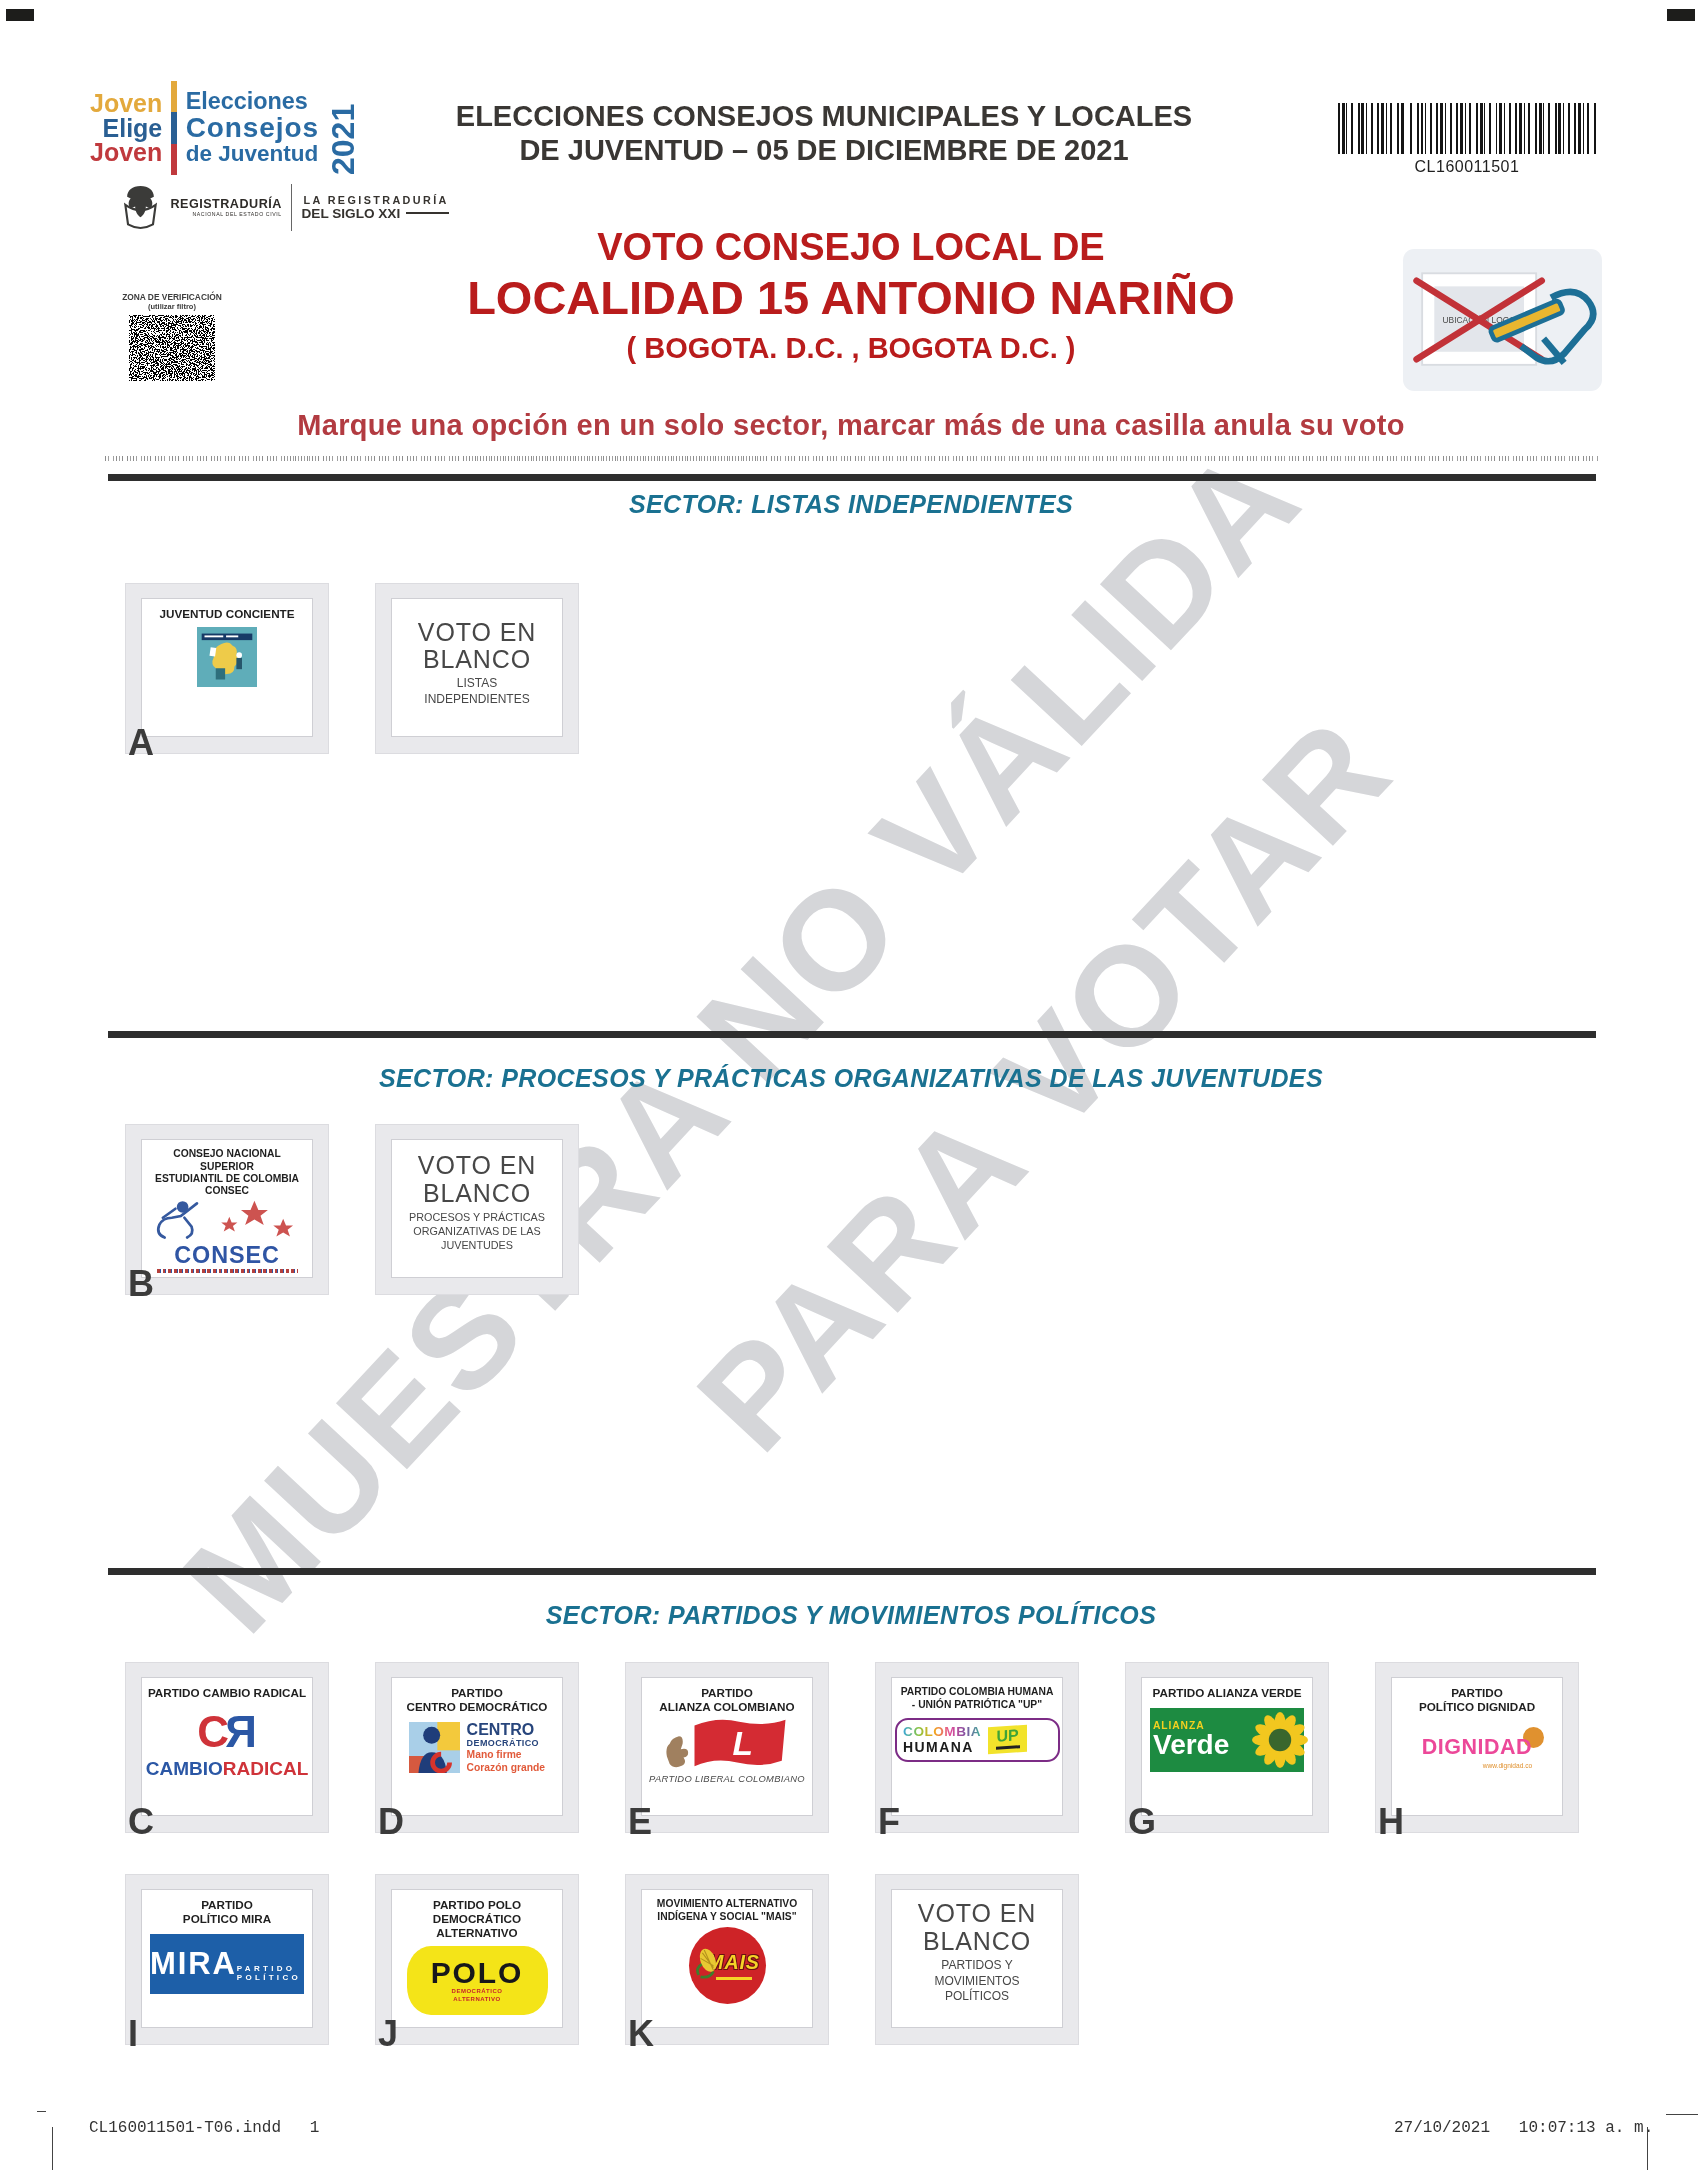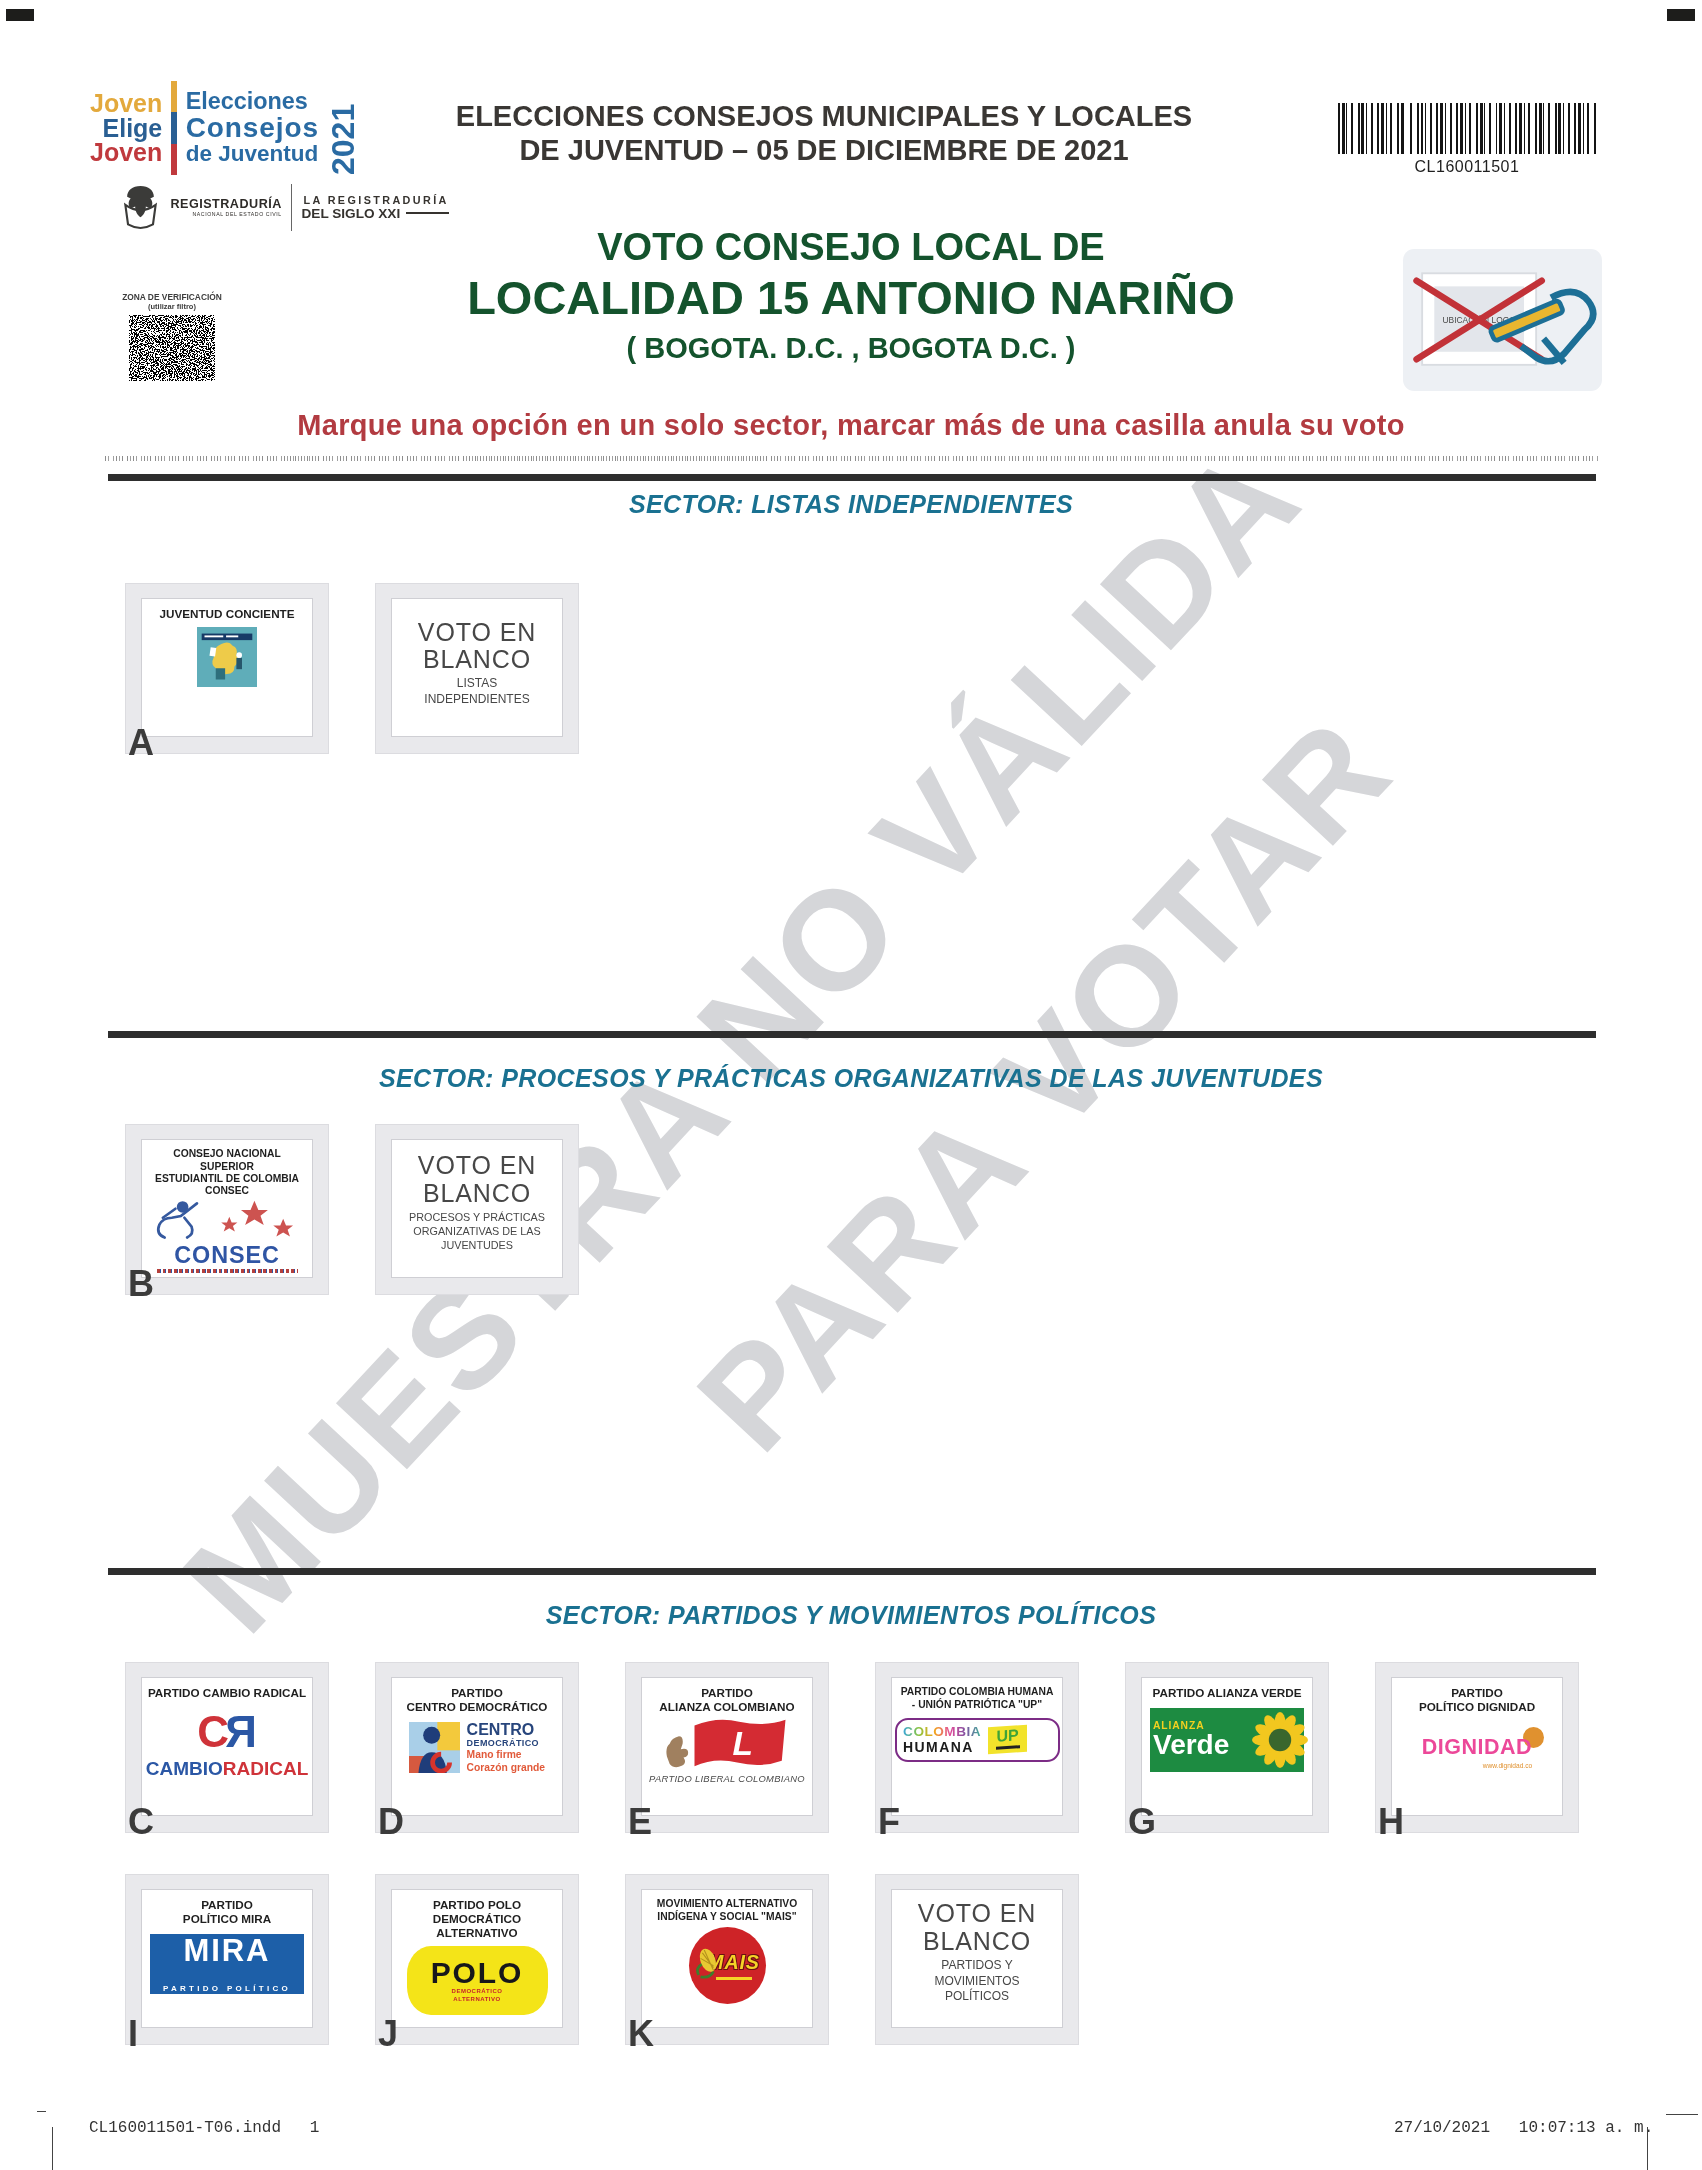--- a/index.html
+++ b/index.html
@@ -30,21 +30,21 @@
 .reg-slog2{font-size:13.6px;font-weight:800;color:#36332f;display:flex;align-items:center;gap:5.6px}
 .reg-slog2::after{content:"";display:inline-block;width:43px;height:1.9px;background:#36332f}
 
 #election-title{position:absolute;left:337px;top:99px;width:974px;text-align:center;color:#3a3734;font-weight:700;font-size:29px;line-height:1.18}
 .et-bold{font-weight:800}
 
 #barcode-wrap{position:absolute;left:1334px;top:103px;width:266px;text-align:center}
 .barcode{height:51px;margin:0 3.7px;background:repeating-linear-gradient(90deg,#141414 0 1.9px,#fff 1.9px 3.7px,#141414 3.7px 6.6px,#fff 6.6px 8.4px,#141414 8.4px 9.4px,#fff 9.4px 13px,#141414 13px 15px,#fff 15px 19.7px)}
 .barcode-label{font-size:16px;color:#1f1f1f;margin-top:3.7px;letter-spacing:0.5px}
 
-#vote-title{position:absolute;left:0;top:228px;width:1702px;text-align:center;color:#14532d;font-weight:800;line-height:1}
+#vote-title{position:absolute;left:0;top:228px;width:1702px;text-align:center;color:#b91c1c;font-weight:800;line-height:1}
 .vt1{font-size:38px}.vt2{font-size:47px;margin-top:8.4px}.vt3{font-size:29px;margin-top:13px}
 
 #verify{position:absolute;left:97px;top:292px;width:150px;text-align:center;color:#3c3c3c}
 .vz1{font-size:8.4px;font-weight:800}.vz2{font-size:7.5px;font-weight:700}
 #verify svg{margin-top:3.7px}
 
 #mark-icon{position:absolute;left:1403px;top:249px;width:199px;height:142px;background:#edf0f4;border-radius:11.2px;overflow:hidden}
 
 #instruction{position:absolute;left:0;top:409px;width:1702px;text-align:center;color:#b23b41;font-weight:800;font-size:29px;letter-spacing:0.3px}
 #microline{position:absolute;left:105px;top:456px;width:1493px;height:4.7px;background:repeating-linear-gradient(90deg,#8d8d8d 0 0.9px,transparent 0.9px 2.8px,#a0a0a0 2.8px 3.7px,transparent 3.7px 5.6px)}
@@ -85,21 +85,21 @@
 .ch-up{color:#3fa437;font-weight:800;font-size:16px;line-height:1}
 .ch-upbar{width:24px;height:2.8px;background:#222;margin-top:1.9px}
 .av-box{position:relative;margin-top:7.5px;width:154px;height:64px;background:#1d8b41;display:flex;flex-direction:column;justify-content:center;padding-left:3px}
 .av-t1{color:#f3d01f;font-weight:800;font-size:10.3px;letter-spacing:0.9px}
 .av-t2{color:#fff;font-weight:800;font-size:28px;line-height:1}
 .av-box svg{position:absolute;right:-3.7px;top:3.7px}
 .dg-wrap{position:relative;margin-top:20.6px}
 .dg-circle{position:absolute;right:-12px;top:-8.4px;width:21.5px;height:21.5px;border-radius:50%;background:#e0912f}
 .dg-text{position:relative;color:#ec4899;font-weight:800;font-size:21.5px;letter-spacing:0.5px}
 .dg-sub{color:#e0912f;font-size:6.6px;text-align:right;margin-top:1.9px}
-.mira-box{margin-top:7.5px;width:154px;height:60px;background:#1d5fa8;display:flex;flex-direction:column;align-items:center;justify-content:center}
+.mira-box{margin-top:7.5px;width:154px;height:60px;background:#1d5fa8;display:flex;flex-direction:row;align-items:center;justify-content:center}
 .mira-t{color:#fff;font-weight:700;font-size:31px;letter-spacing:1.9px;line-height:1}
 .mira-s{color:#fff;font-size:8px;letter-spacing:3.3px;font-weight:700;margin-top:18px}
 .polo-box{margin-top:5.6px;width:141px;height:69px;background:#f4e418;border-radius:24px/28px;display:flex;flex-direction:column;align-items:center;justify-content:center}
 .polo-t{color:#17171a;font-weight:800;font-size:30px;letter-spacing:1.9px;line-height:1}
 .polo-s{color:#c6242b;font-weight:800;font-size:6px;letter-spacing:0.5px;line-height:1.2;text-align:center}
 .mais-circle{position:relative;margin-top:3.7px;width:77px;height:77px;border-radius:50%;background:#ce2327;display:flex;flex-direction:column;align-items:center;justify-content:center}
 .mais-t{color:#f5d327;font-weight:800;font-style:italic;font-size:19.7px;letter-spacing:0.9px;text-shadow:0.9px 0.9px 0 #6b1012,-0.9px -0.9px 0 #6b1012,0.9px -0.9px 0 #6b1012,-0.9px 0.9px 0 #6b1012;margin-left:13px}
 .mais-bar{width:36px;height:2.8px;background:#f5d327;margin-top:2.8px;margin-left:13px}
 .mais-circle svg{position:absolute;left:6.6px;top:20.6px}
 

